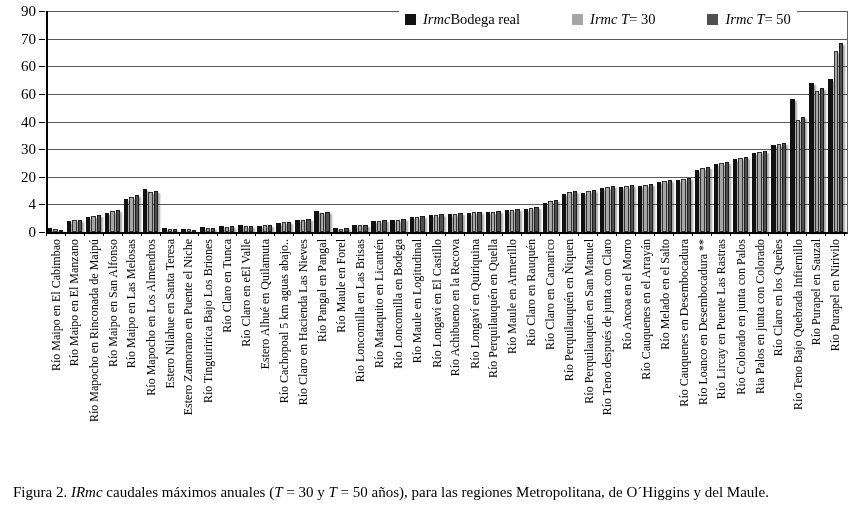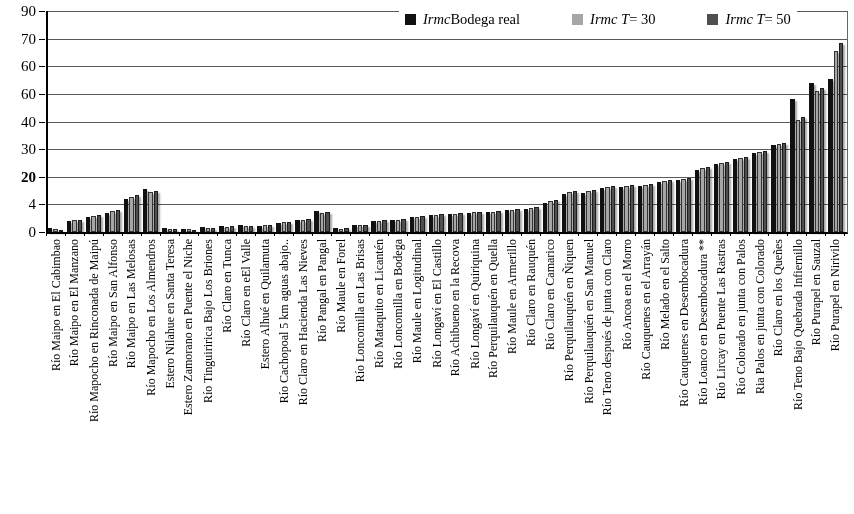--- a/index.html
+++ b/index.html
@@ -35,21 +35,21 @@
 </head>
 <body>
 
 <div class="figure">
   <div id="yaxis">
       <div class="ytick" style="left: 39px; top: 232px;"></div>
       <div class="ylab" style="left: 2px; top: 224px;">0</div>
       <div class="ytick" style="left: 39px; top: 204.375px;"></div>
       <div class="ylab" style="left: 2px; top: 196.375px;">4</div>
       <div class="ytick" style="left: 39px; top: 176.75px;"></div>
-      <div class="ylab" style="left: 2px; top: 168.75px; font-weight: bold;">20</div>
+      <div class="ylab" style="left: 2px; top: 168.75px;">20</div>
       <div class="ytick" style="left: 39px; top: 149.125px;"></div>
       <div class="ylab" style="left: 2px; top: 141.125px;">30</div>
       <div class="ytick" style="left: 39px; top: 121.5px;"></div>
       <div class="ylab" style="left: 2px; top: 113.5px;">40</div>
       <div class="ytick" style="left: 39px; top: 93.875px;"></div>
       <div class="ylab" style="left: 2px; top: 85.875px;">60</div>
       <div class="ytick" style="left: 39px; top: 66.25px;"></div>
       <div class="ylab" style="left: 2px; top: 58.25px;">60</div>
       <div class="ytick" style="left: 39px; top: 38.625px;"></div>
       <div class="ylab" style="left: 2px; top: 30.625px; font-family: Liberation Serif, serif;">70</div>
@@ -460,13 +460,14 @@
         <span class="swatch" style="background: rgb(166, 166, 166);"></span>
         <span class="iname">Irmc T</span>
         <span> = 30</span>
       </span>
       <span class="entry">
         <span class="swatch" style="background: rgb(79, 79, 79);"></span>
         <span class="iname">Irmc T</span>
         <span> = 50</span>
       </span>
     </div>
+  <div class="caption" id="caption"><span>Figura 2. </span><span class="it">IRmc</span><span> caudales máximos anuales (</span><span class="it">T</span><span> = 30 y </span><span class="it">T</span><span> = 50 años), para las regiones Metropolitana, de O´Higgins y del Maule.</span></div>
 </div>
 
 </body></html>

